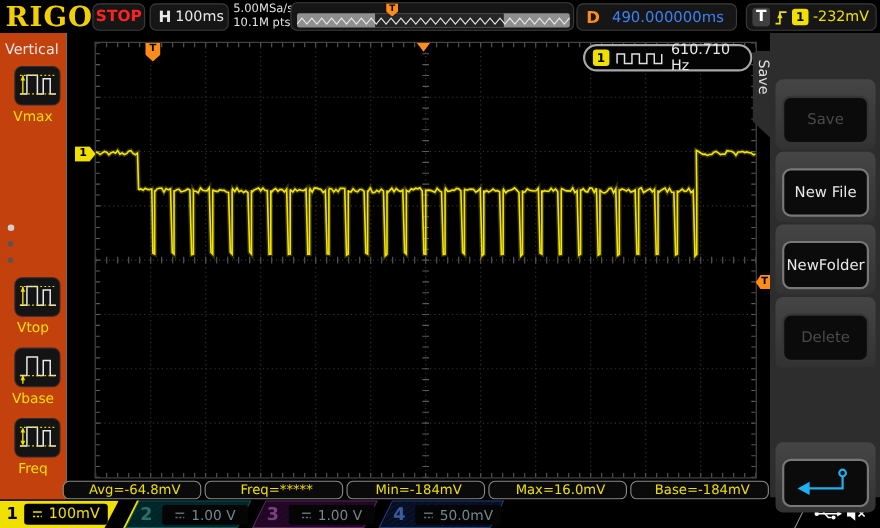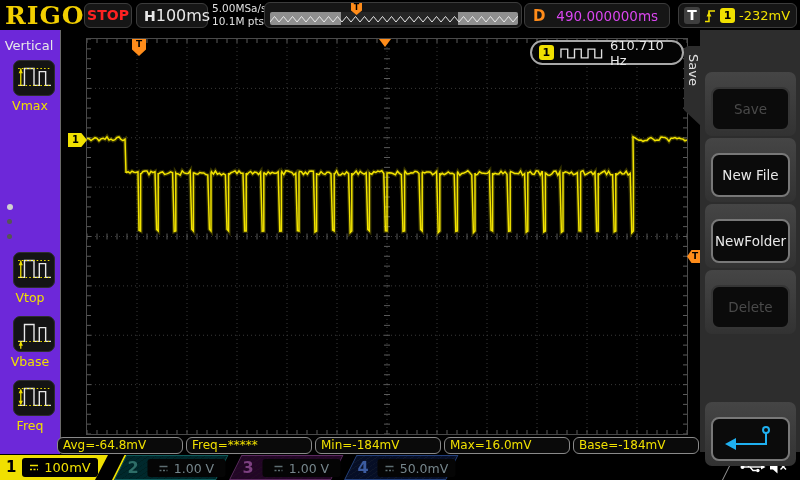--- a/index.html
+++ b/index.html
@@ -9,43 +9,43 @@
 
   
   #logo { position:absolute; left:5px; top:1px; font-family:"DejaVu Serif", serif;
           font-weight:bold; font-size:25px; color:#f2cf00; letter-spacing:1px; }
   .topbox { position:absolute; background:#161616; border:1px solid #3c3c3c;
             border-radius:6px; color:#e8e8e8; }
   #runstate { left:84px; top:3px; width:48px; height:25px; font-weight:bold;
               font-size:14px; color:#ff2222; text-align:center; line-height:23px; }
   #hbox { left:136px; top:3px; width:72px; height:25px; display:flex; align-items:center; }
   #hlabel { font-weight:bold; font-size:14px; margin-left:7px; }
-  #hval  { flex:1; text-align:center; font-size:16px; }
+  #hval  { flex:1; text-align:center; font-size:13px; }
   #acq { position:absolute; left:212px; top:2px; font-size:10.5px; color:#e0e0e0; line-height:13px; }
   #membar { left:264px; top:2px; width:258px; height:26px; }
   #membarInner { position:absolute; left:5px; top:9px; width:248px; height:13px;
                  background:#8f8f8f; border-radius:2px; overflow:hidden; }
   #memwindow { position:absolute; left:71px; top:0; width:117px; height:13px; background:#262626; }
   #memwave { position:absolute; left:0; top:0; }
   .tflag { position:absolute; background:#ff8c1a; color:#000; font-weight:bold; text-align:center;
            clip-path:polygon(0 0,100% 0,100% 62%,50% 100%,0 62%); }
   #memtrig { left:86px; top:0px; width:11px; height:12px; font-size:8px; line-height:9px; }
   #dbox { left:524px; top:3px; width:146px; height:25px; display:flex; align-items:center; }
   #dlabel { font-weight:bold; font-size:15px; color:#ff8c1a; margin-left:8px; }
-  #dval { flex:1; text-align:center; font-size:13.5px; color:#d946ef; }
+  #dval { flex:1; text-align:center; font-size:13.5px; color:#3b82f6; }
   #tbox { left:678px; top:3px; width:119px; height:25px; display:flex; align-items:center; gap:4px; padding-left:5px; }
   #tlabel { font-weight:bold; font-size:14px; color:#fff; background:#3f3f3f; border-radius:3px;
             width:16px; height:17px; text-align:center; line-height:17px; }
   .chbadge { display:inline-block; width:15px; height:15px; background:var(--ch1,#f0e000);
              color:#000; font-weight:bold; font-size:11px; text-align:center; line-height:15px;
              border-radius:3px; }
   #tlevel { color:var(--ch1,#f0e000); font-size:13px; }
 
   
-  #leftmenu { position:absolute; left:0; top:30px; width:60px; height:425px; background:#6d28d9; }
+  #leftmenu { position:absolute; left:0; top:30px; width:60px; height:425px; background:#c2410c; }
   #lsep { position:absolute; left:60px; top:30px; width:1px; height:422px; background:#6a6a6a; }
   #lmtitle { position:absolute; left:0; top:8px; width:58px; text-align:center; color:#e8e8e8; font-size:13px; }
   .litem { position:absolute; left:0; width:60px; height:58px; }
   .lbtn { position:absolute; left:13px; top:0; width:42px; height:36px; background:#141414;
           border:1px solid #2e2e2e; border-radius:7px; display:flex; align-items:center; justify-content:center; }
   .llabel { position:absolute; left:2px; top:38px; width:56px; text-align:center;
             color:#f0e000; font-size:12.5px; }
   .pdot { position:absolute; left:7px; width:5px; height:5px; border-radius:50%; background:#555; }
   .pdot.on { background:#d0d0d0; width:6px; height:6px; }
 
@@ -61,21 +61,21 @@
   #trigpos { width:14px; height:17px; font-size:9px; line-height:11px; }
   #delayref { position:absolute; width:0; height:0; border-left:6px solid transparent;
               border-right:6px solid transparent; border-top:8px solid #ff8c1a; }
   #triglevel { position:absolute; width:15px; height:13px; background:#ff8c1a; color:#000;
                font-weight:bold; font-size:9px; line-height:13px; padding-left:5px;
                clip-path:polygon(100% 0,30% 0,0 50%,30% 100%,100% 100%); }
 
   
   .measbox { position:absolute; top:437px; width:126px; height:17px; background:#0a0a0a;
              border:1px solid #8a8a8a; border-radius:6px; color:#f0e000; font-size:12px;
-             line-height:15px; padding-left:5px; white-space:nowrap; }
+             line-height:15px; padding-left:5px; white-space:nowrap;text-align:center; }
 
   
   #chbar { position:absolute; left:0; top:454px; width:800px; height:26px; background:#000; }
   #ch1 { position:absolute; left:0; top:1px; width:108px; height:25px; background:var(--ch1,#f0e000);
          clip-path:polygon(0 0,100% 0,calc(100% - 13px) 100%,0 100%); }
   #ch1 .chnum { position:absolute; left:6px; top:3px; color:#000; font-weight:bold; font-size:15px; }
   #ch1 .chbox { position:absolute; left:22px; top:3px; width:76px; height:19px; background:#000;
                 border-radius:3px; display:flex; align-items:center; justify-content:center; gap:5px;
                 color:var(--ch1,#f0e000); font-size:13px; }
   .slash { position:absolute; width:2px; height:25px; background:var(--ch1,#f0e000);

